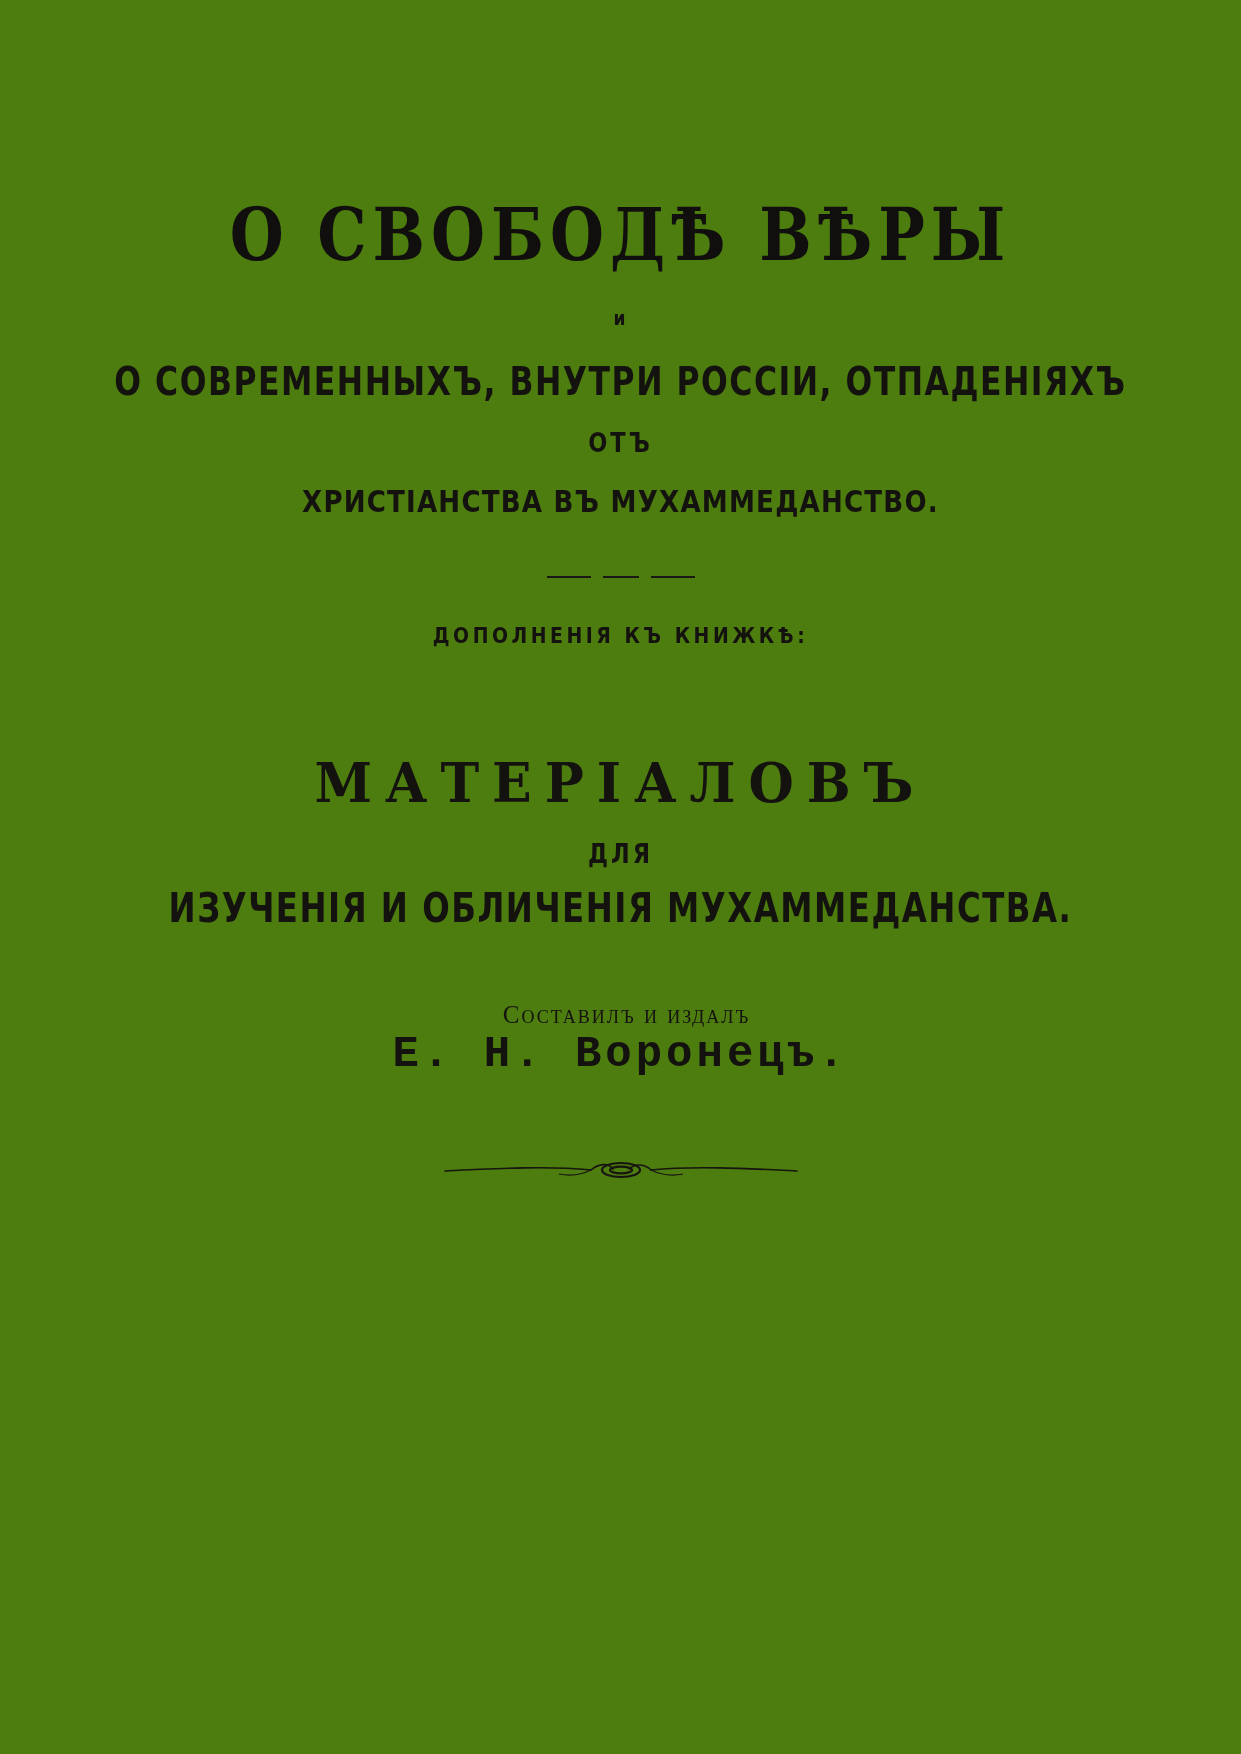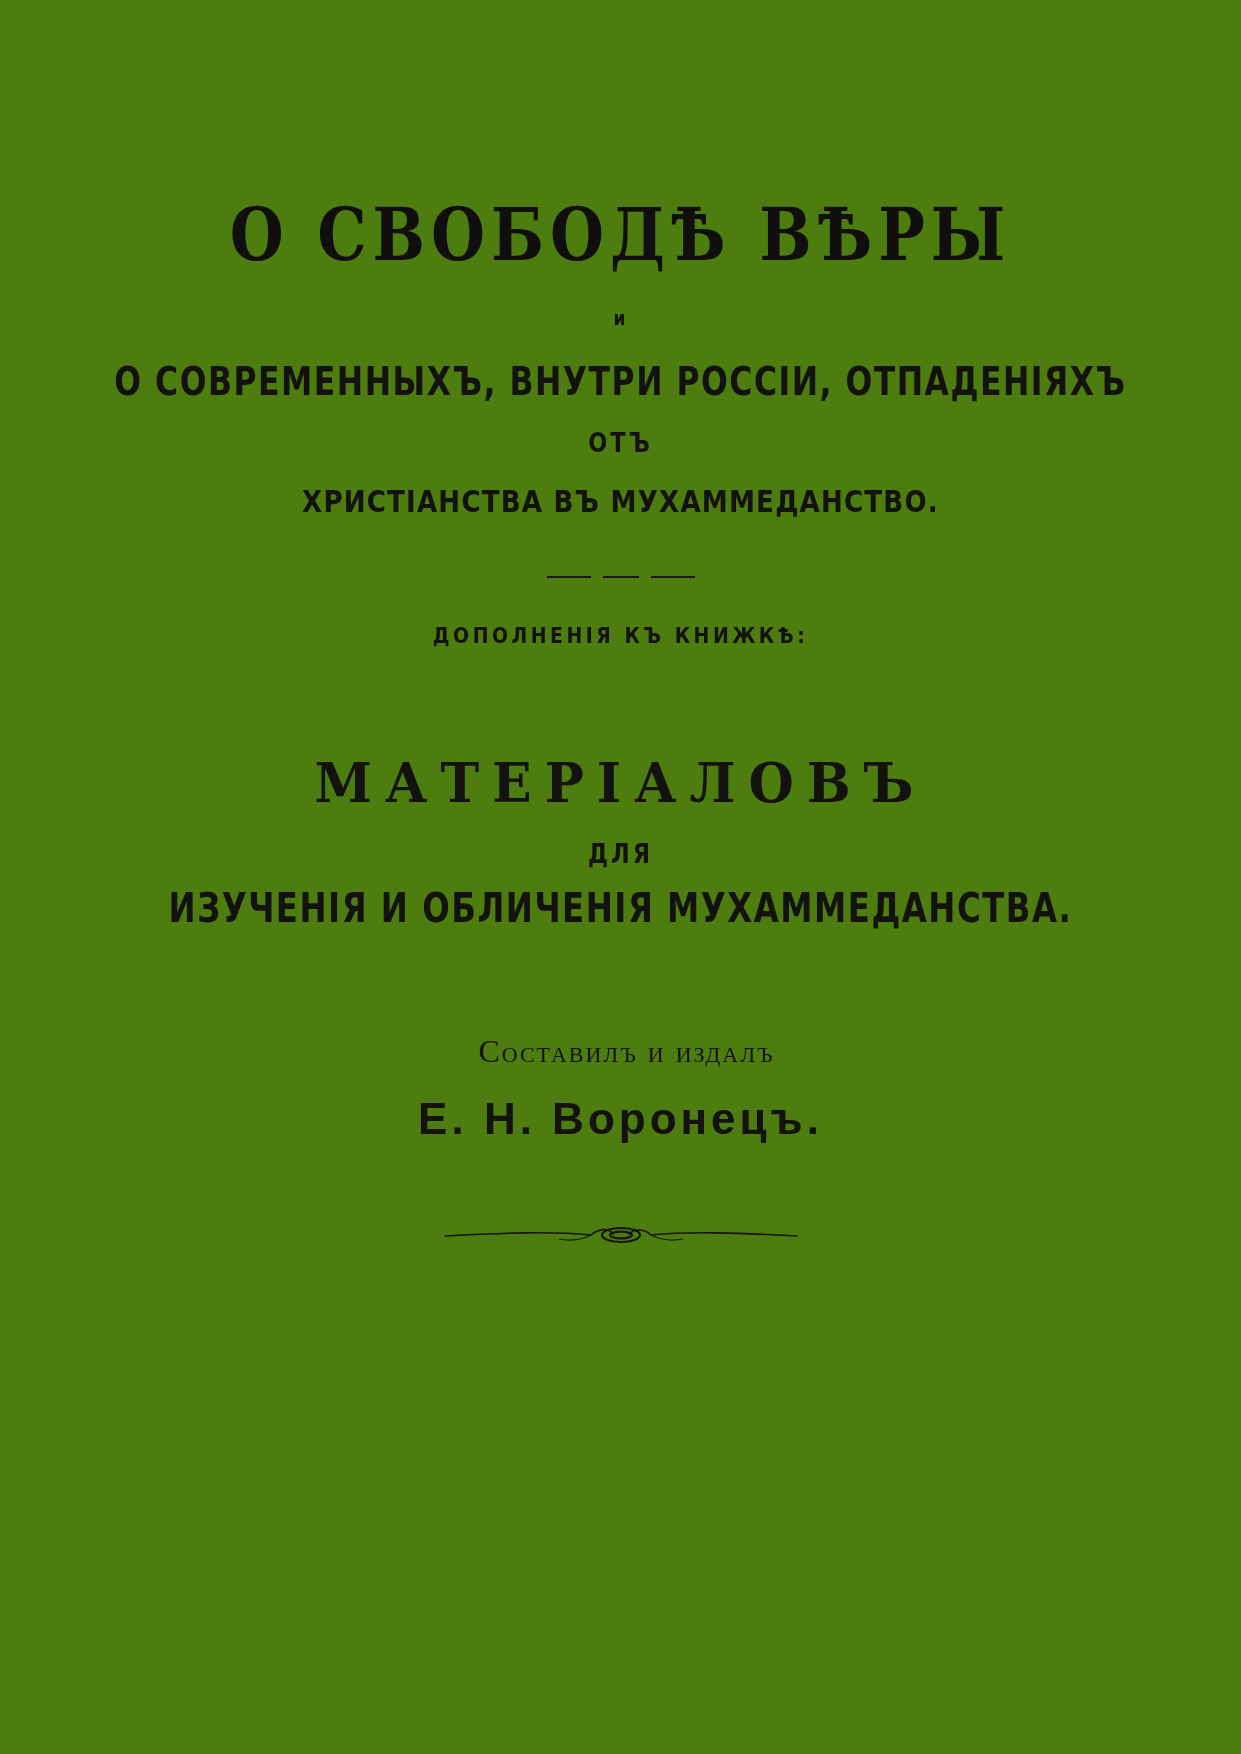--- a/index.html
+++ b/index.html
@@ -128,31 +128,30 @@
     margin-top: 20px;
     font-family: "DejaVu Sans Condensed", "DejaVu Sans", sans-serif;
     font-weight: bold;
     font-size: 36px;
     letter-spacing: 1.5px;
     transform: scaleY(1.12);
     white-space: nowrap;
   }
 
   .compiler-line {
-    margin-top: 104px;
+    margin-top: 72px;
     font-family: "Liberation Serif", serif;
-    font-size: 32px;
+    font-size: 25px;
     letter-spacing: 2px;
     font-variant: small-caps;
     padding-left: 12px;
   }
 
   .author {
-    margin-top: 24px;
-    font-family: Liberation Sans, sans-serif;
+    font-family: Liberation Mono, monospace;
     font-weight: bold;
     font-size: 44px;
     letter-spacing: 4px;
   }
 
   
   .ornament {
     margin: 72px auto 0 auto;
     width: 360px;
     height: 40px;

